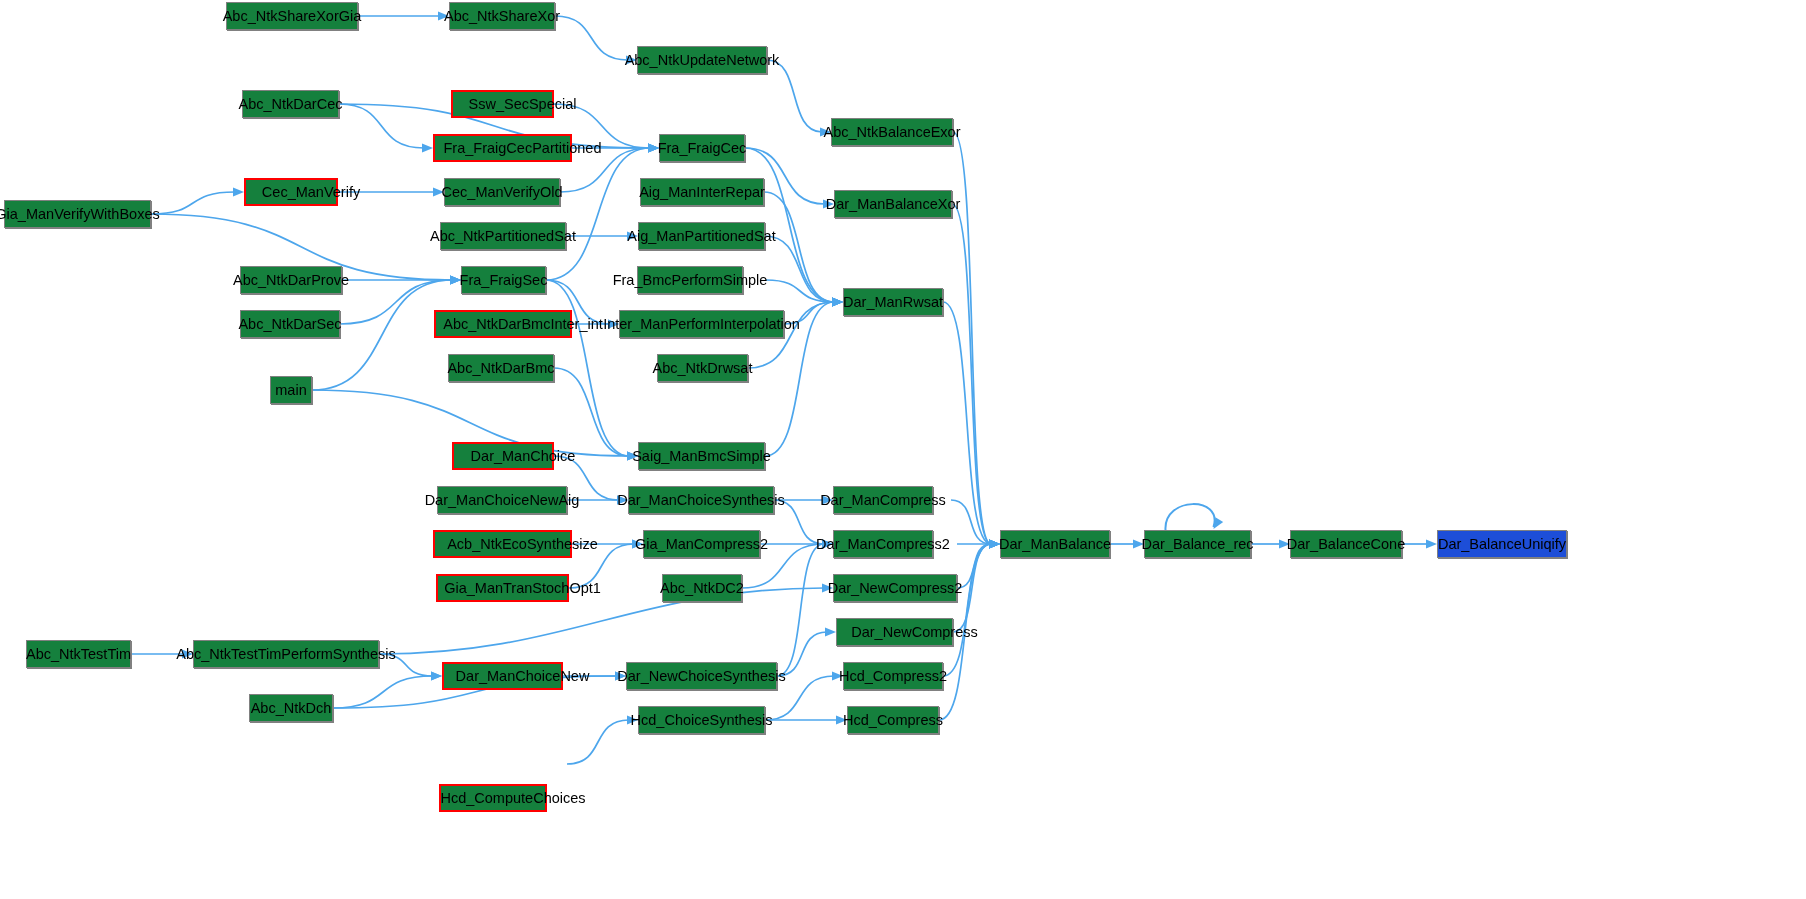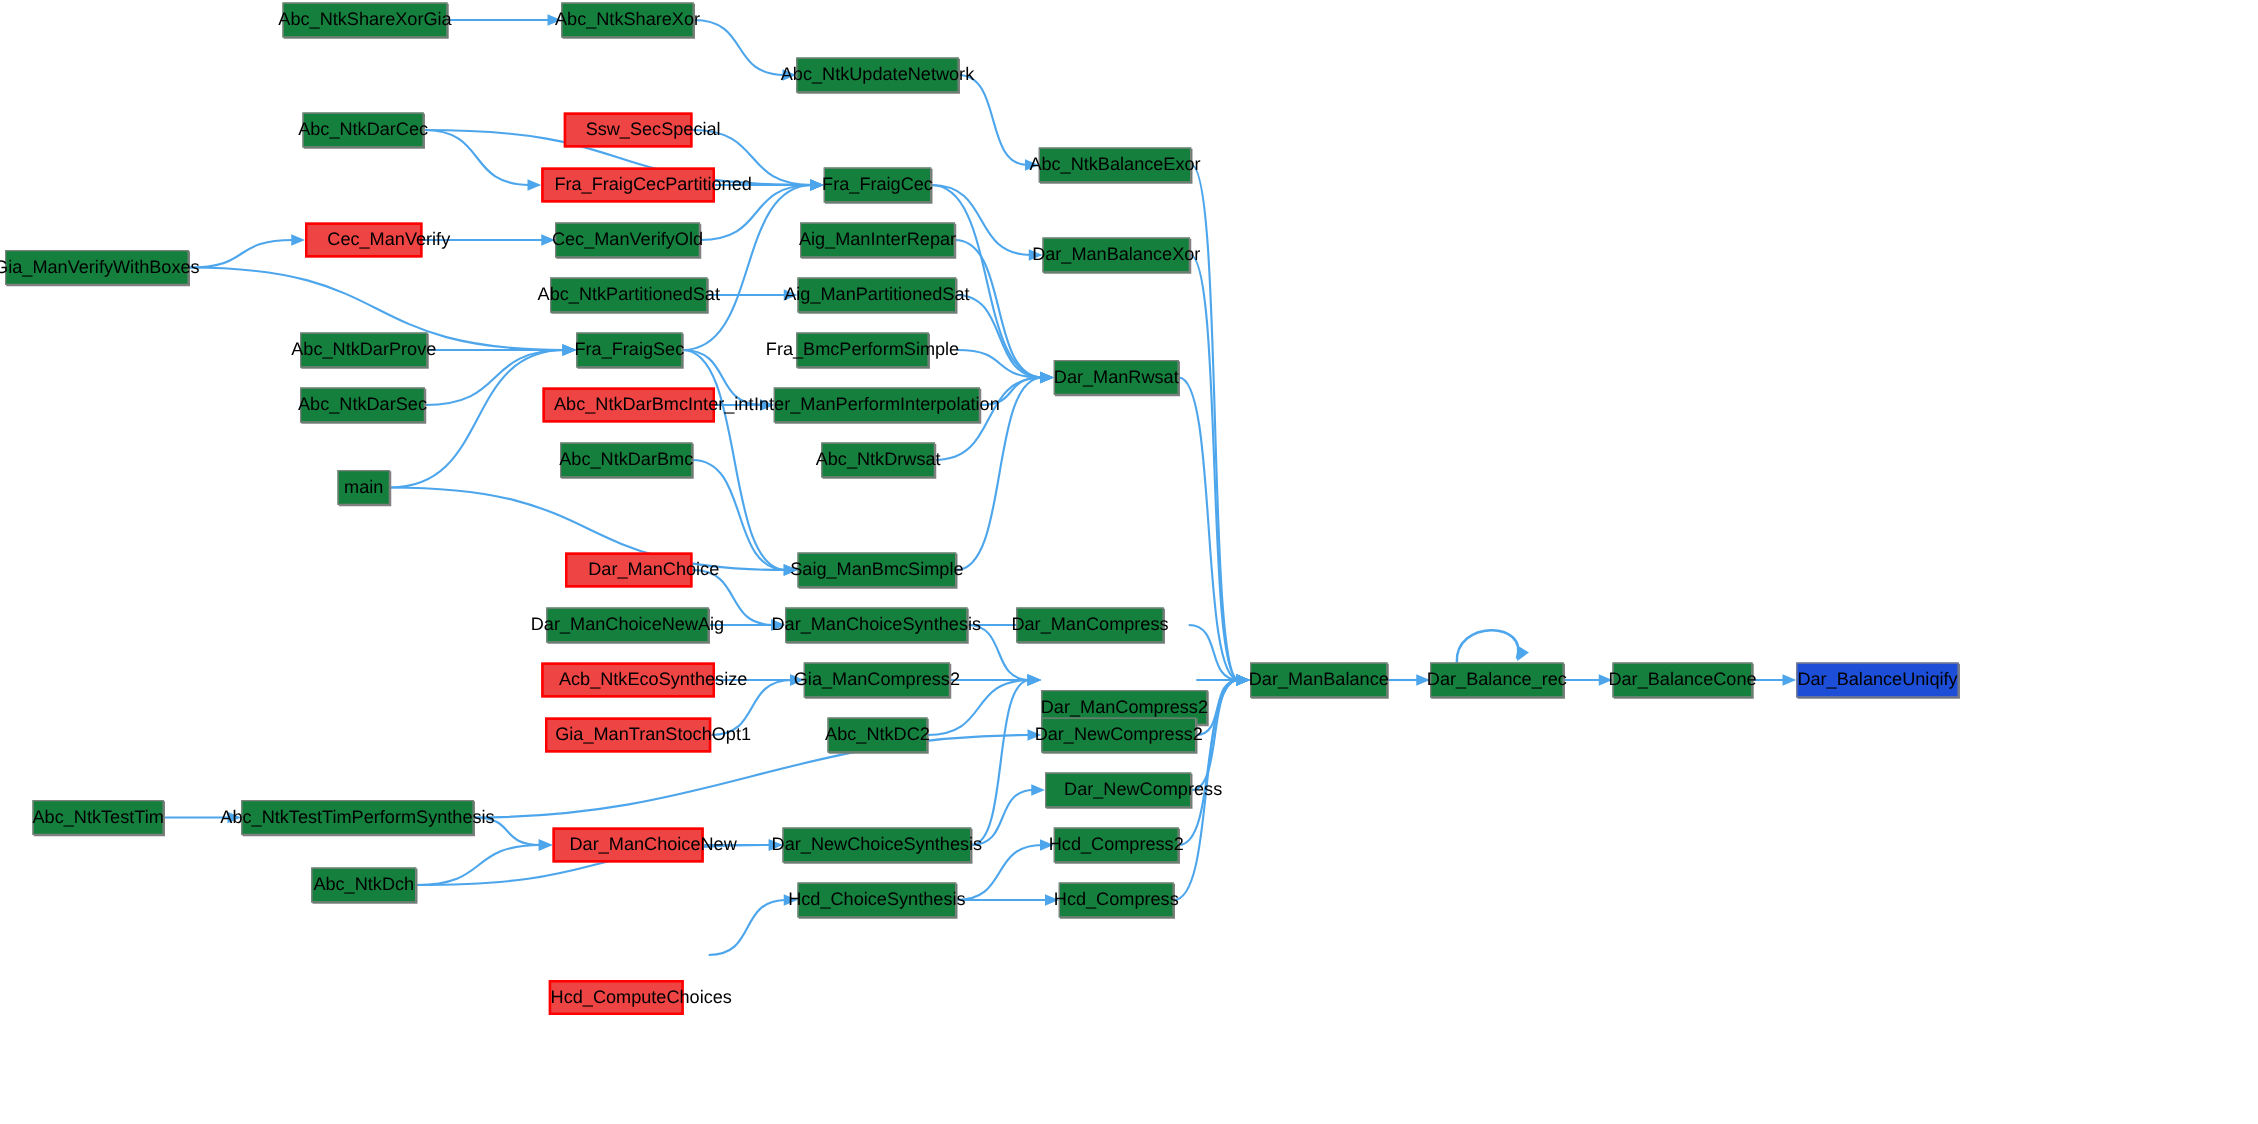--- a/index.html
+++ b/index.html
@@ -23,21 +23,21 @@
     line-height:1;
     color:#000000;
     white-space:nowrap;
     border:1px solid #808080;
     background:#15803d;
     box-shadow:1px 1px 0 #808080;
     z-index:2;
   }
   .node.red{
     border:2px solid #ff0000;
-    background:#ef4444;
+    background:#15803d;
     box-shadow:none;
     padding-left:40px;
   }
   .node.current{
     border:1px solid #808080;
     background:#1d4ed8;
     box-shadow:1px 1px 0 #808080;
   }
   .node .lbl{pointer-events:none;}
 </style>
@@ -250,30 +250,30 @@
       </div>
       <div class="node" style="left: 638px; top: 442px; width: 127px;">
         <span class="lbl">Saig_ManBmcSimple</span>
       </div>
       <div class="node" style="left: 437px; top: 486px; width: 130px;">
         <span class="lbl">Dar_ManChoiceNewAig</span>
       </div>
       <div class="node" style="left: 628px; top: 486px; width: 146px;">
         <span class="lbl">Dar_ManChoiceSynthesis</span>
       </div>
-      <div class="node" style="left: 813px; top: 486px; width: 118px; text-align: center;">
+      <div class="node" style="left: 833px; top: 486px; width: 100px; text-align: center;">
         <span class="lbl">Dar_ManCompress</span>
       </div>
       <div class="node red" style="left: 433px; top: 530px; width: 139px;">
         <span class="lbl">Acb_NtkEcoSynthesize</span>
       </div>
       <div class="node" style="left: 643px; top: 530px; width: 117px;">
         <span class="lbl">Gia_ManCompress2</span>
       </div>
-      <div class="node" style="left: 833px; top: 552px; width: 133px;">
+      <div class="node" style="left: 833px; top: 530px; width: 100px;">
         <span class="lbl">Dar_ManCompress2</span>
       </div>
       <div class="node" style="left: 1000px; top: 530px; width: 110px;">
         <span class="lbl">Dar_ManBalance</span>
       </div>
       <div class="node" style="left: 1144px; top: 530px; width: 107px;">
         <span class="lbl">Dar_Balance_rec</span>
       </div>
       <div class="node" style="left: 1290px; top: 530px; width: 112px;">
         <span class="lbl">Dar_BalanceCone</span>

